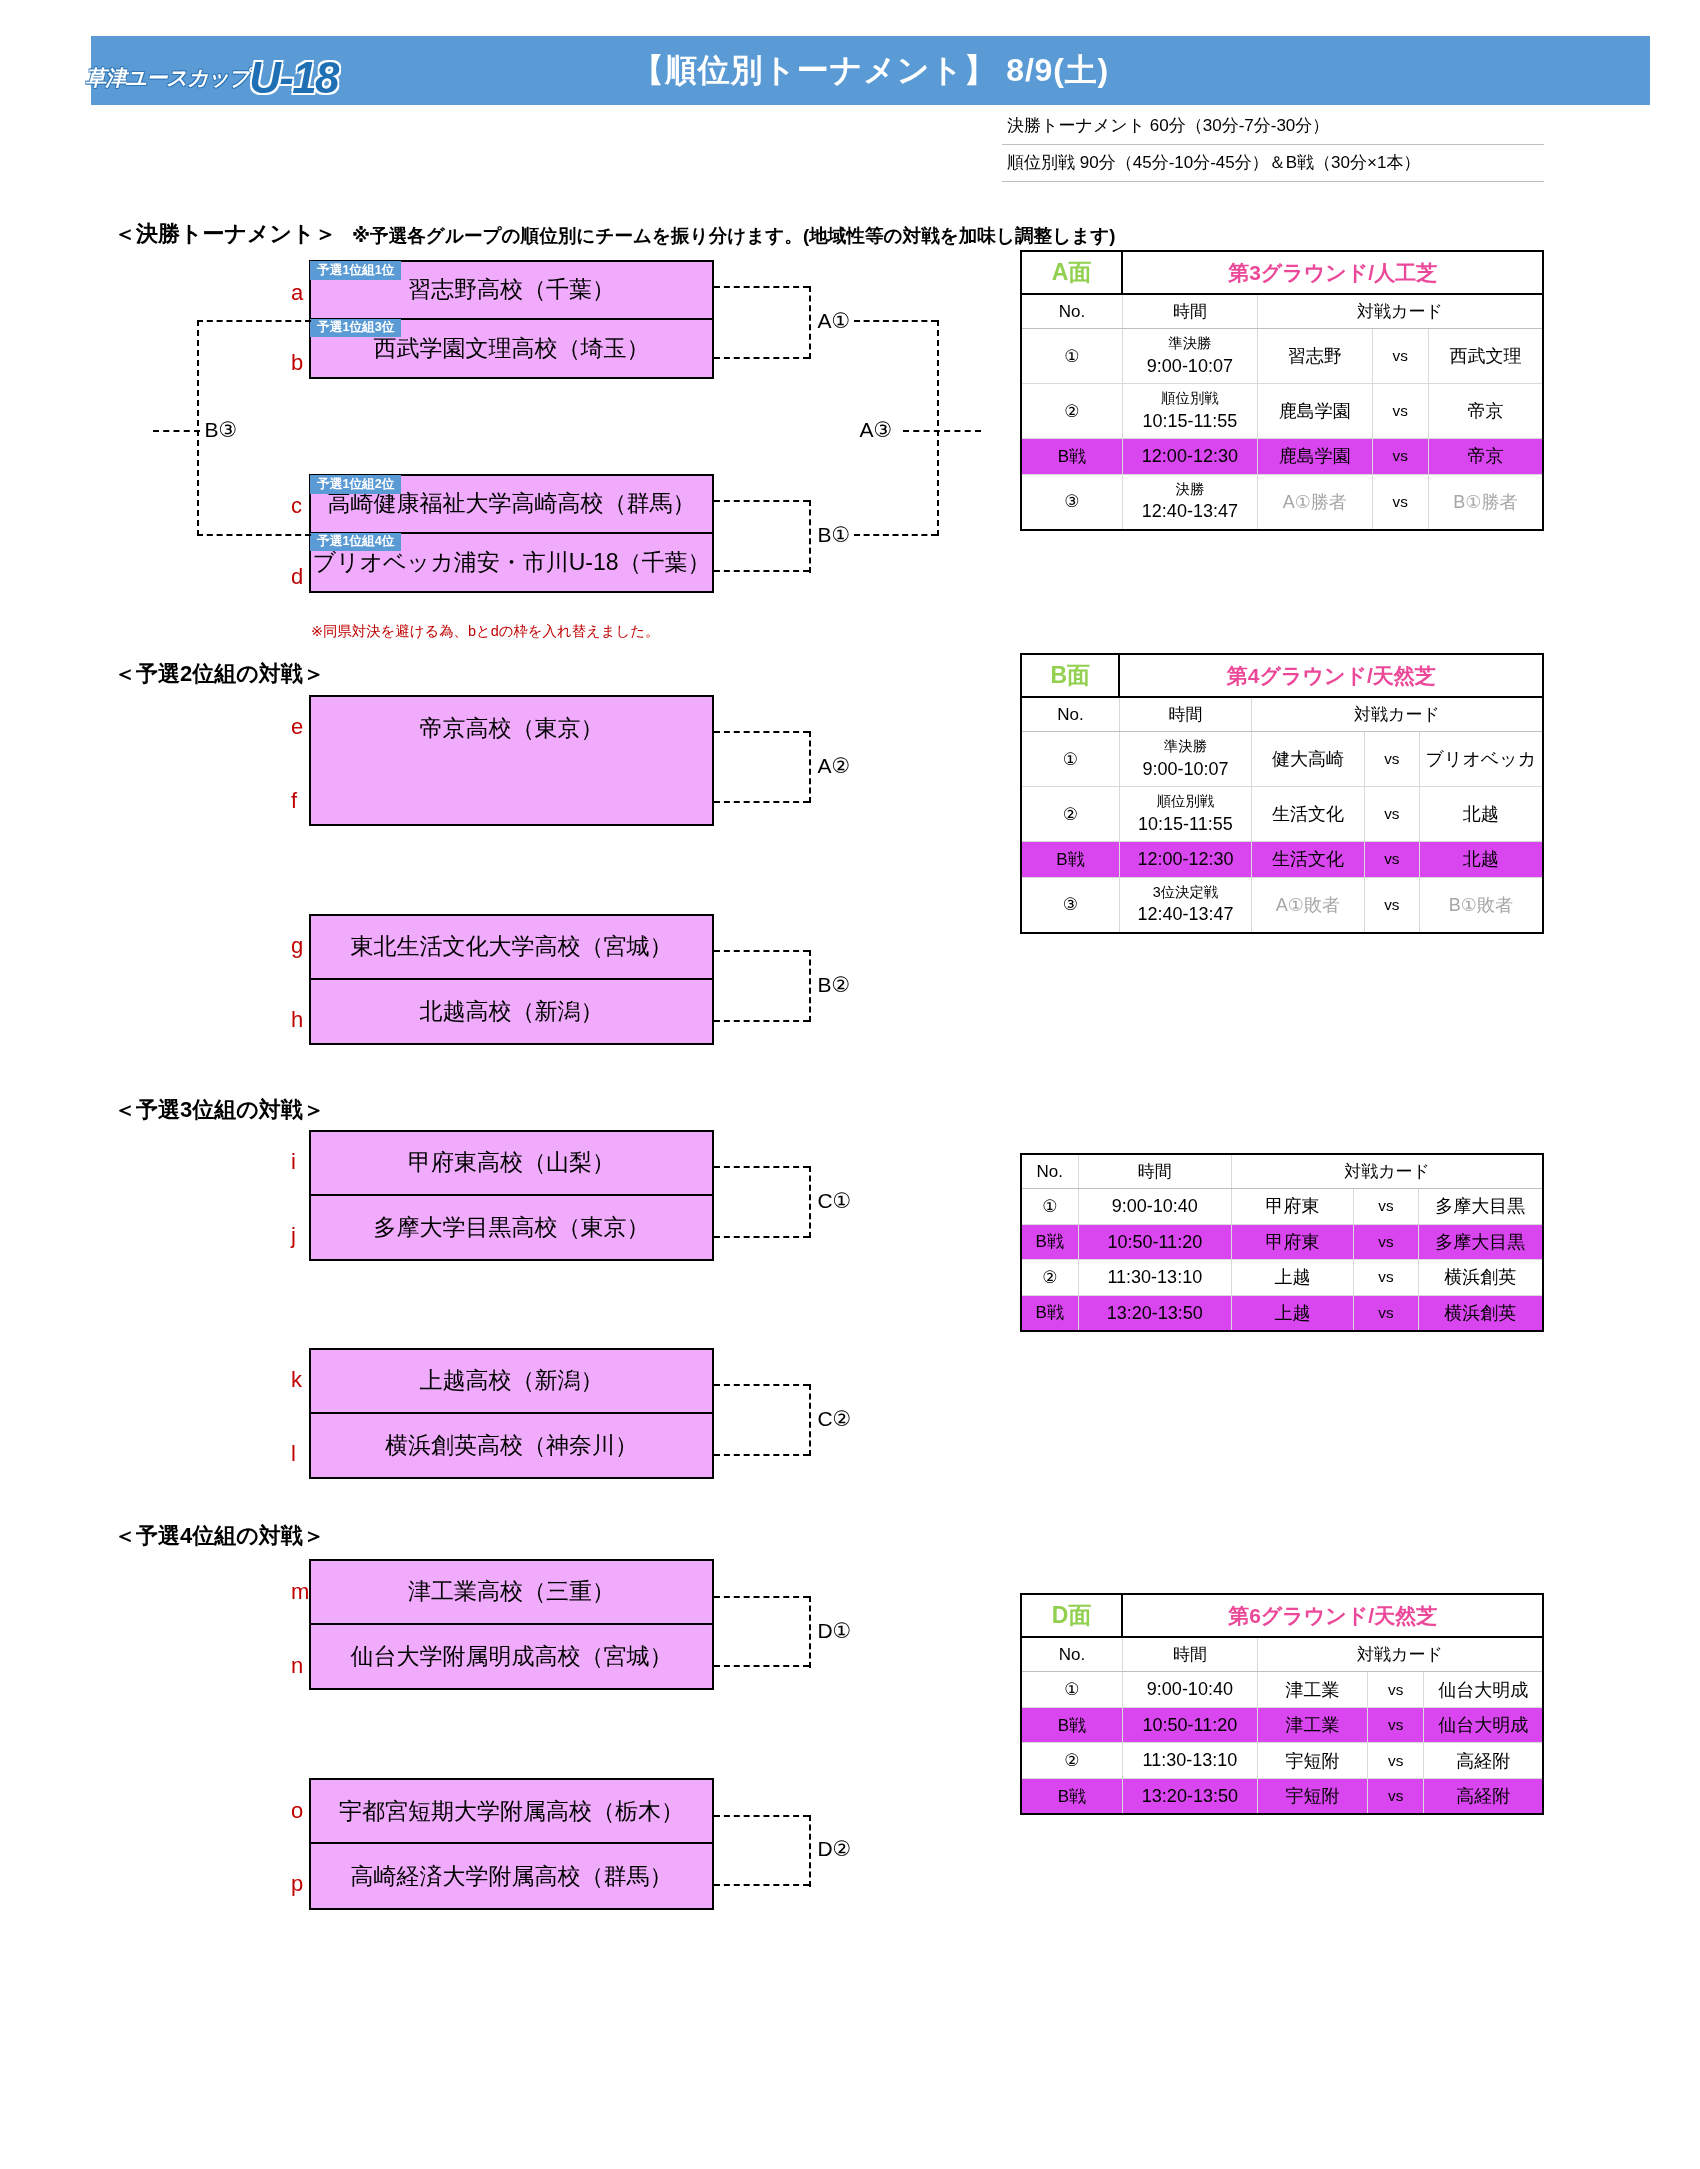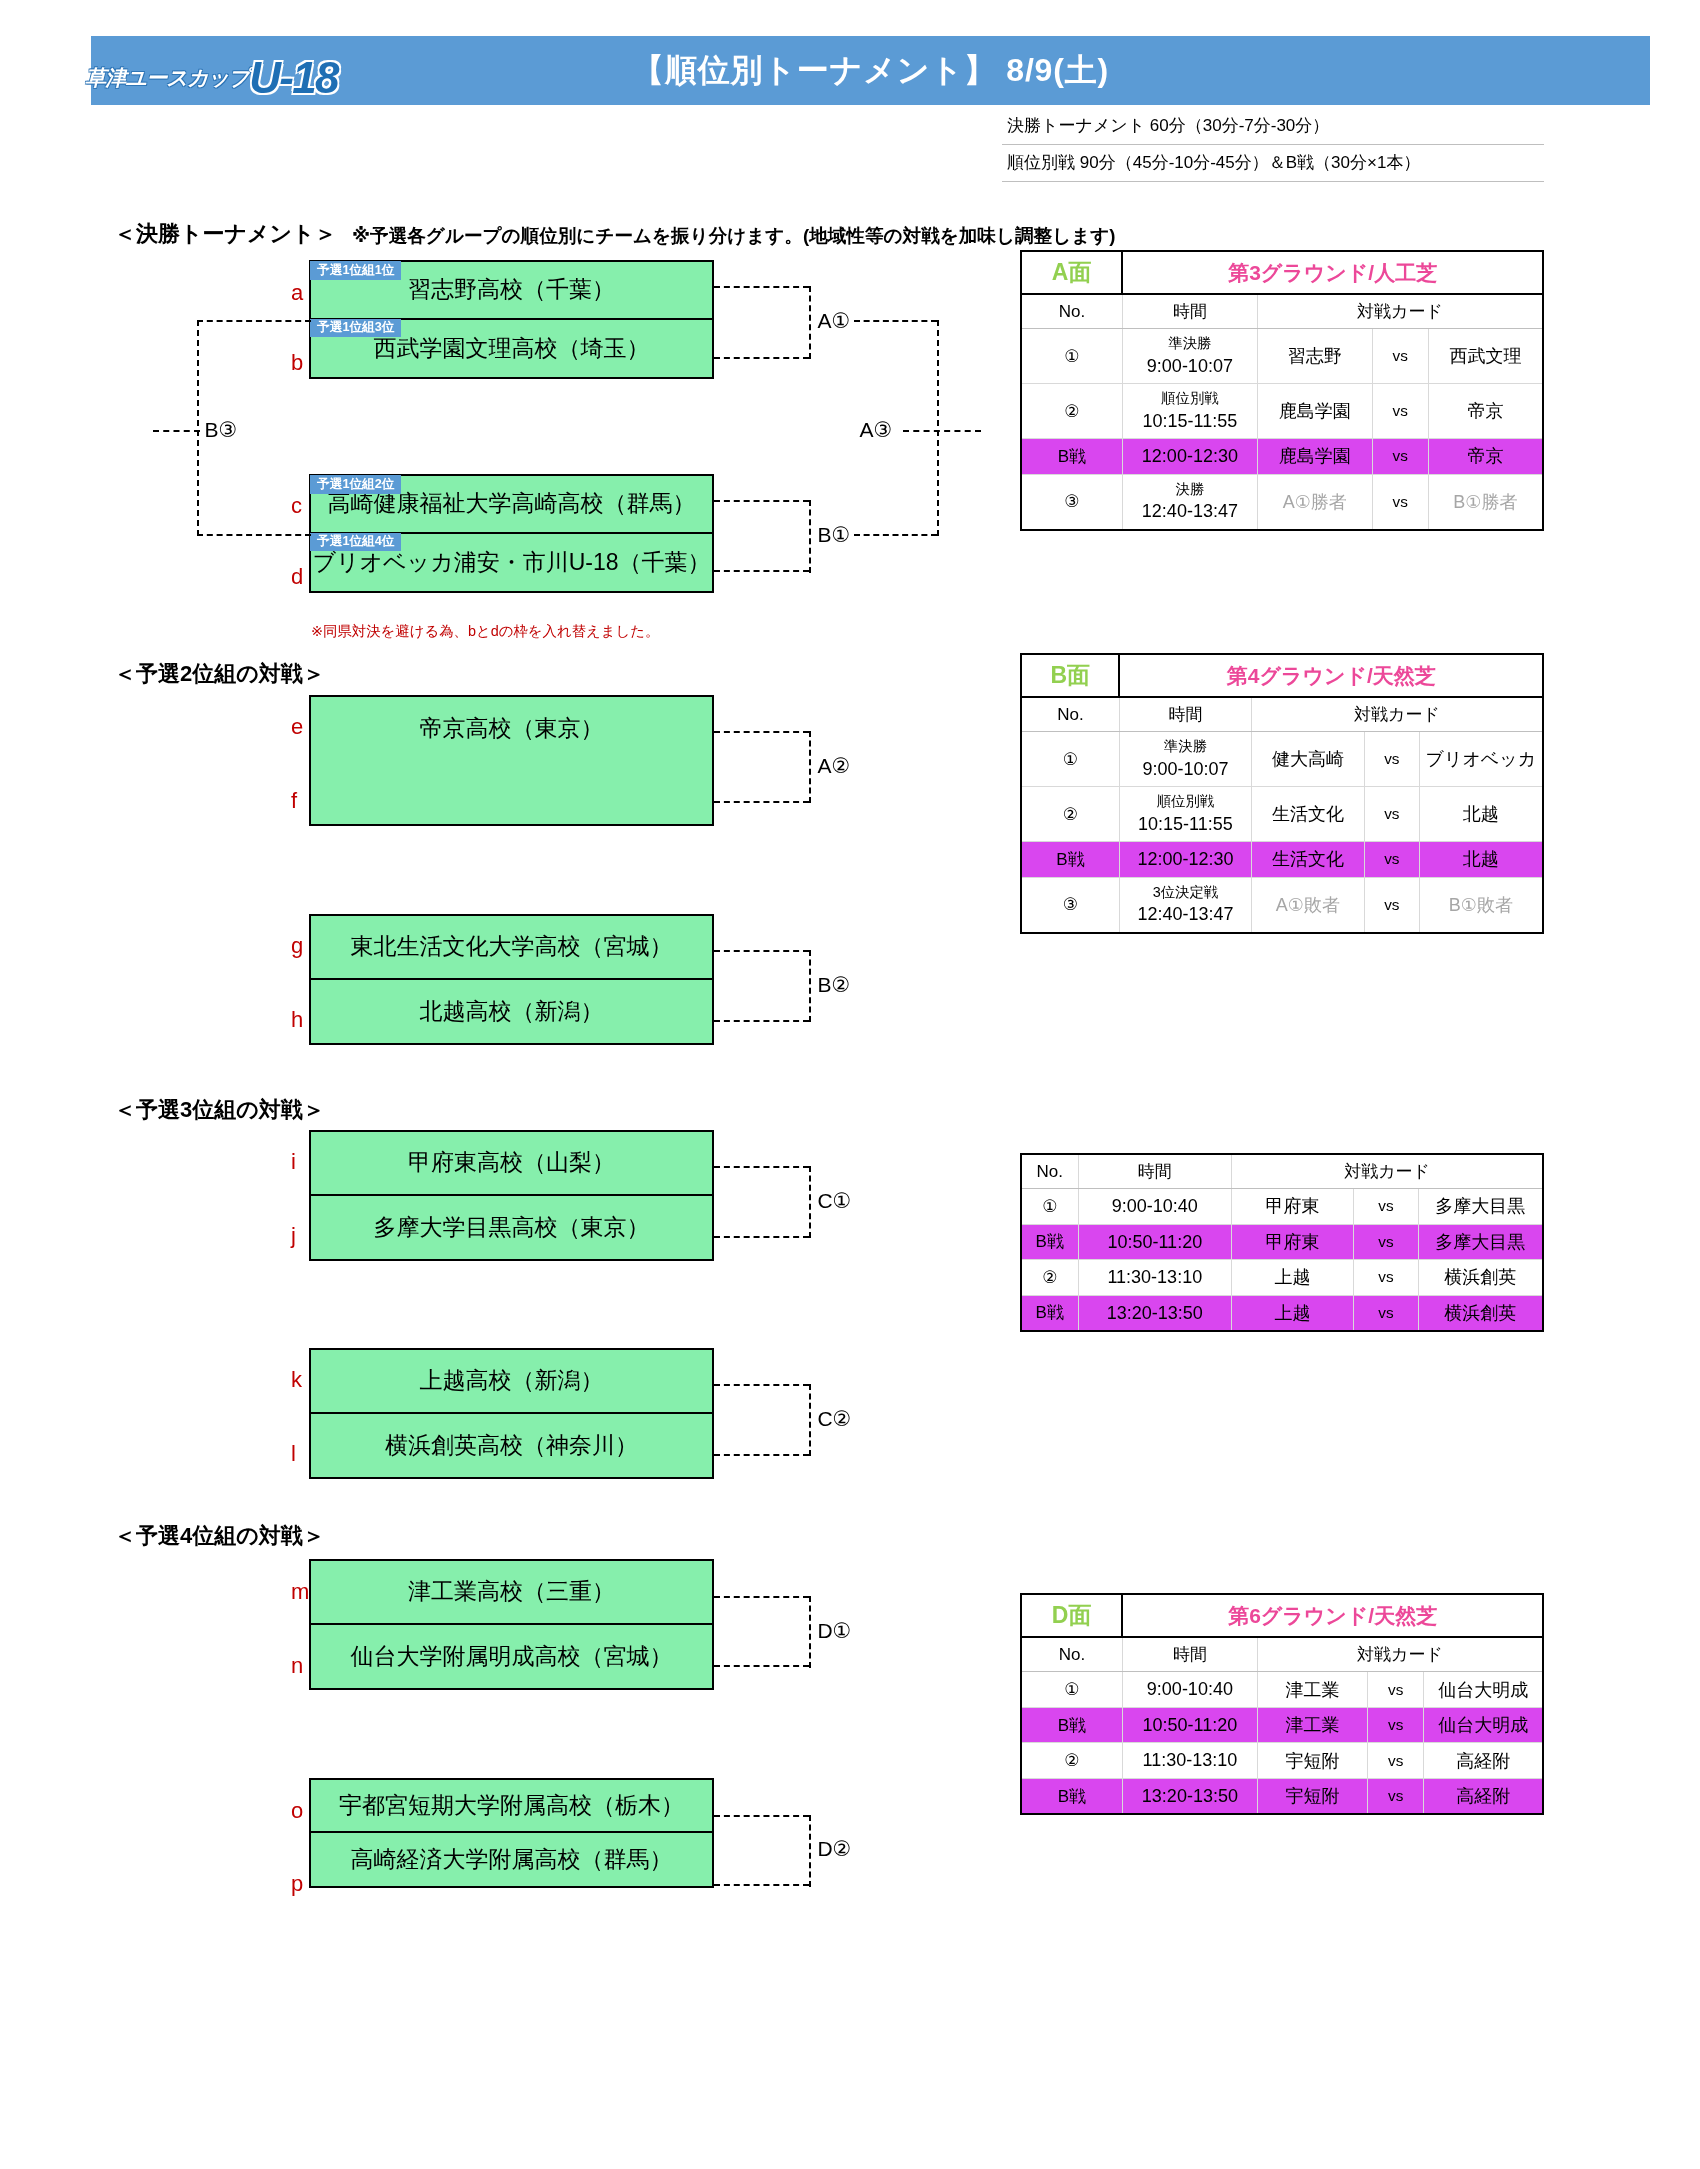--- a/index.html
+++ b/index.html
@@ -59,21 +59,21 @@
     position:absolute; font-size:18.6px; font-weight:bold; white-space:nowrap;
   }
   .red-note{
     position:absolute; font-size:14.4px; color:#c00000; white-space:nowrap;
   }
 
   
   .pairbox{
     position:absolute;
     border:2.5px solid #000;
-    background:#86efac;
+    background:#f0abfc;
   }
   .pairbox .slot{
     height:50%; position:relative;
     display:flex; align-items:center; justify-content:center;
   }
   .pairbox .slot.top{ border-bottom:2.5px solid #000; }
   .team-name{
     font-size:23px; white-space:nowrap; text-align:center;
   }
   .seed-tag{
@@ -269,21 +269,21 @@
     <span class="team-name">仙台大学附属明成高校（宮城）</span>
   </div>
 </div>
 <div class="slot-letter" style="left:291px; top:1579px;">m</div>
 <div class="slot-letter" style="left:291px; top:1653px;">n</div>
 <div class="dash-h" style="left:714px; top:1596px; width:95px;"></div>
 <div class="dash-h" style="left:714px; top:1665px; width:95px;"></div>
 <div class="dash-v" style="left:809px; top:1596px; height:72px;"></div>
 <div class="conn-label" style="left:814px; top:1619px;">D①</div>
 
-<div class="pairbox" style="left:309px; top:1778px; width:405px; height:110px;">
+<div class="pairbox" style="left:309px; top:1778px; width:405px; height:132px;">
   <div class="slot top">
     <span class="team-name">宇都宮短期大学附属高校（栃木）</span>
   </div>
   <div class="slot">
     <span class="team-name">高崎経済大学附属高校（群馬）</span>
   </div>
 </div>
 <div class="slot-letter" style="left:291px; top:1798px;">o</div>
 <div class="slot-letter" style="left:291px; top:1871px;">p</div>
 <div class="dash-h" style="left:714px; top:1815px; width:95px;"></div>

